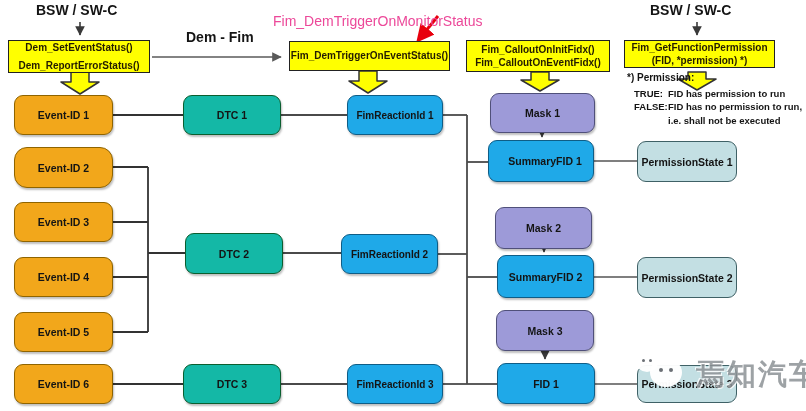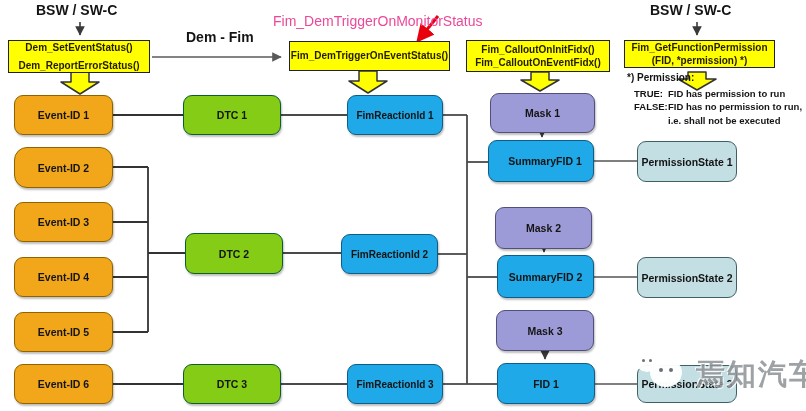--- a/index.html
+++ b/index.html
@@ -9,21 +9,21 @@
   .hdr{position:absolute;font-weight:bold;font-size:14px;color:#141414;z-index:3;white-space:nowrap;}
   .red-annot{position:absolute;left:273px;top:13px;font-size:14px;font-weight:500;color:#ec4899;
              z-index:4;white-space:nowrap;}
   .api{position:absolute;background:#ffff00;border:1.7px solid #222;display:flex;flex-direction:column;
        justify-content:center;align-items:center;font-weight:bold;font-size:10px;color:#241c00;
        line-height:1.32;box-sizing:border-box;z-index:3;white-space:nowrap;}
   .box{position:absolute;display:flex;align-items:center;justify-content:center;font-weight:bold;
        font-size:10.5px;color:#141414;border-radius:9px;box-sizing:border-box;text-align:center;
        z-index:3;white-space:nowrap;box-shadow:1px 2px 2px rgba(0,0,0,0.25);}
   .orange{background:#f2a71b;border:1.6px solid #8f6400;}
-  .green{background:#84cc16;border:1.6px solid #0b5e2f;}
+  .green{background:#14b8a6;border:1.6px solid #0b5e2f;}
   .blue{background:#1fa9e8;border:1.6px solid #0f5d86;}
   .purple{background:#9d9ad8;border:1.6px solid #50507a;}
   .teal{background:#c3dfe3;border:1.6px solid #3f6166;}
   .wavy{text-decoration-style:wavy;text-decoration-color:#e03a3a;
         text-decoration-thickness:1px;text-underline-offset:2px;}
   .perm-note{position:absolute;left:627px;top:72px;font-weight:bold;font-size:10px;color:#141414;z-index:3;}
   .legend{position:absolute;left:634px;top:87px;width:172px;z-index:3;font-weight:bold;font-size:9.5px;
           color:#141414;line-height:1.4;}
   .legend .row{display:flex;}
   .legend .lab{min-width:34px;flex:0 0 34px;}

